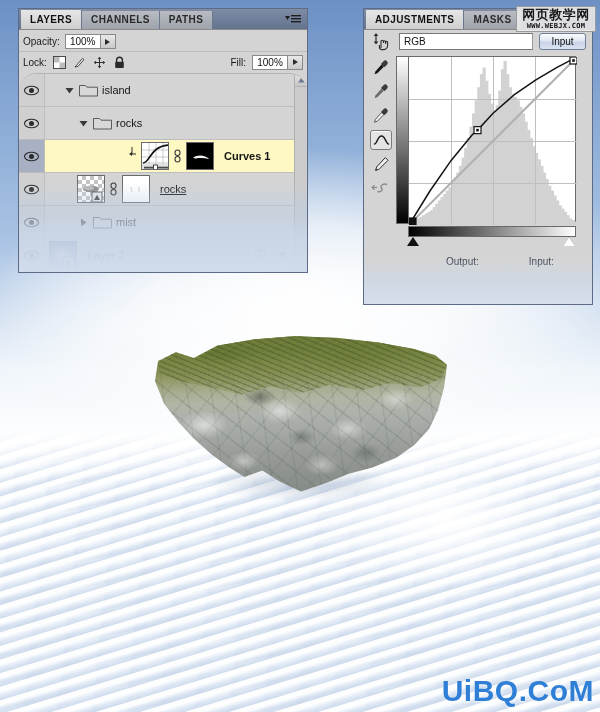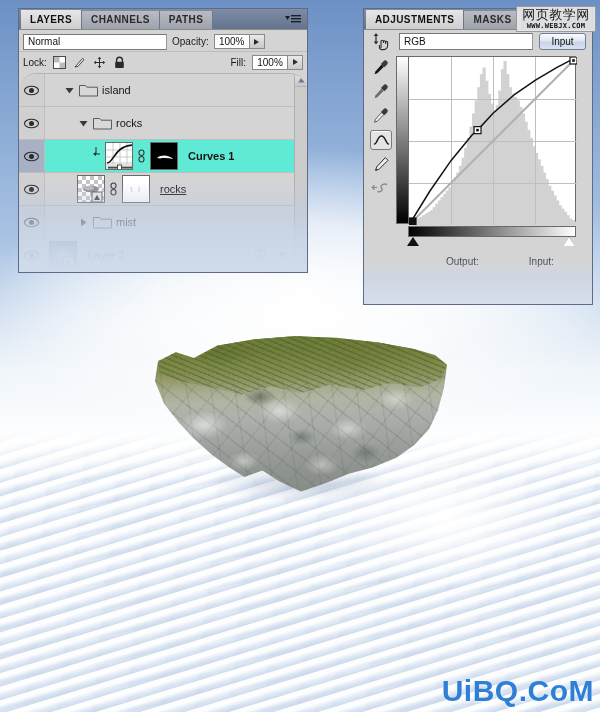--- a/index.html
+++ b/index.html
@@ -225,21 +225,21 @@
     border-radius: 18px;
   }
   .layer-row {
     position: relative;
     display: flex; align-items: center;
     height: 33px;
     border-bottom: 1px solid #bebebe;
     background: #d4d4d4;
     cursor: default;
   }
-  .layer-row.selected { background: #5eead4; }
+  .layer-row.selected { background: #fef9c3; gap: 36px; }
   .eyecell {
     width: 26px; height: 100%;
     display: flex; align-items: center; justify-content: center;
     border-right: 1px solid #bebebe;
     background: #d0d0d0;
     flex: 0 0 26px;
     cursor: pointer;
   }
   .layer-row.selected .eyecell { background: #a8b0c4; }
   .layer-content { display: flex; align-items: center; flex: 1 1 auto; min-width: 0; padding-left: 4px; gap: 4px; }
@@ -383,21 +383,21 @@
   .wm-top {
     position: absolute; left: 516px; top: 6px;
     width: 80px; height: 26px;
     display: flex; flex-direction: column; align-items: center; justify-content: center;
     background: rgba(236,236,236,0.88);
     border: 1px solid #9a9a9a;
     z-index: 30;
     line-height: 1;
   }
   .wm-top .cn {
-    font-size: 13px; font-weight: normal; color: #1a1a1a;
+    font-size: 13px; font-weight: bold; color: #1a1a1a;
     letter-spacing: 0.5px;
     font-family: "DejaVu Sans", sans-serif;
   }
   .wm-top .url {
     font-size: 7px; font-weight: bold; color: #0f0f0f;
     letter-spacing: 0.3px; margin-top: 2px;
     font-family: "DejaVu Sans Mono", monospace;
   }
   .wm-bottom {
     position: absolute; right: 6px; bottom: 4px;
@@ -436,21 +436,20 @@
           <rect x="7" y="1" width="10" height="1.4" fill="#1e1e1e"></rect>
           <rect x="7" y="4" width="10" height="1.4" fill="#1e1e1e"></rect>
           <rect x="7" y="7" width="10" height="1.4" fill="#1e1e1e"></rect>
         </svg>
       </div>
     </div>
 
     <div class="lp-body">
 
       <div class="lp-row1">
-        <div class="combo" style="width:144px;">Normal</div>
         <span class="minilabel">Opacity:</span>
         <div style="display:flex;align-items:center;">
           <div class="numfield">100%</div>
           <div class="spinbtn"></div>
         </div>
       </div>
 
       <div class="lp-row2">
         <span class="minilabel">Lock:</span>
         <div class="lockicons">

